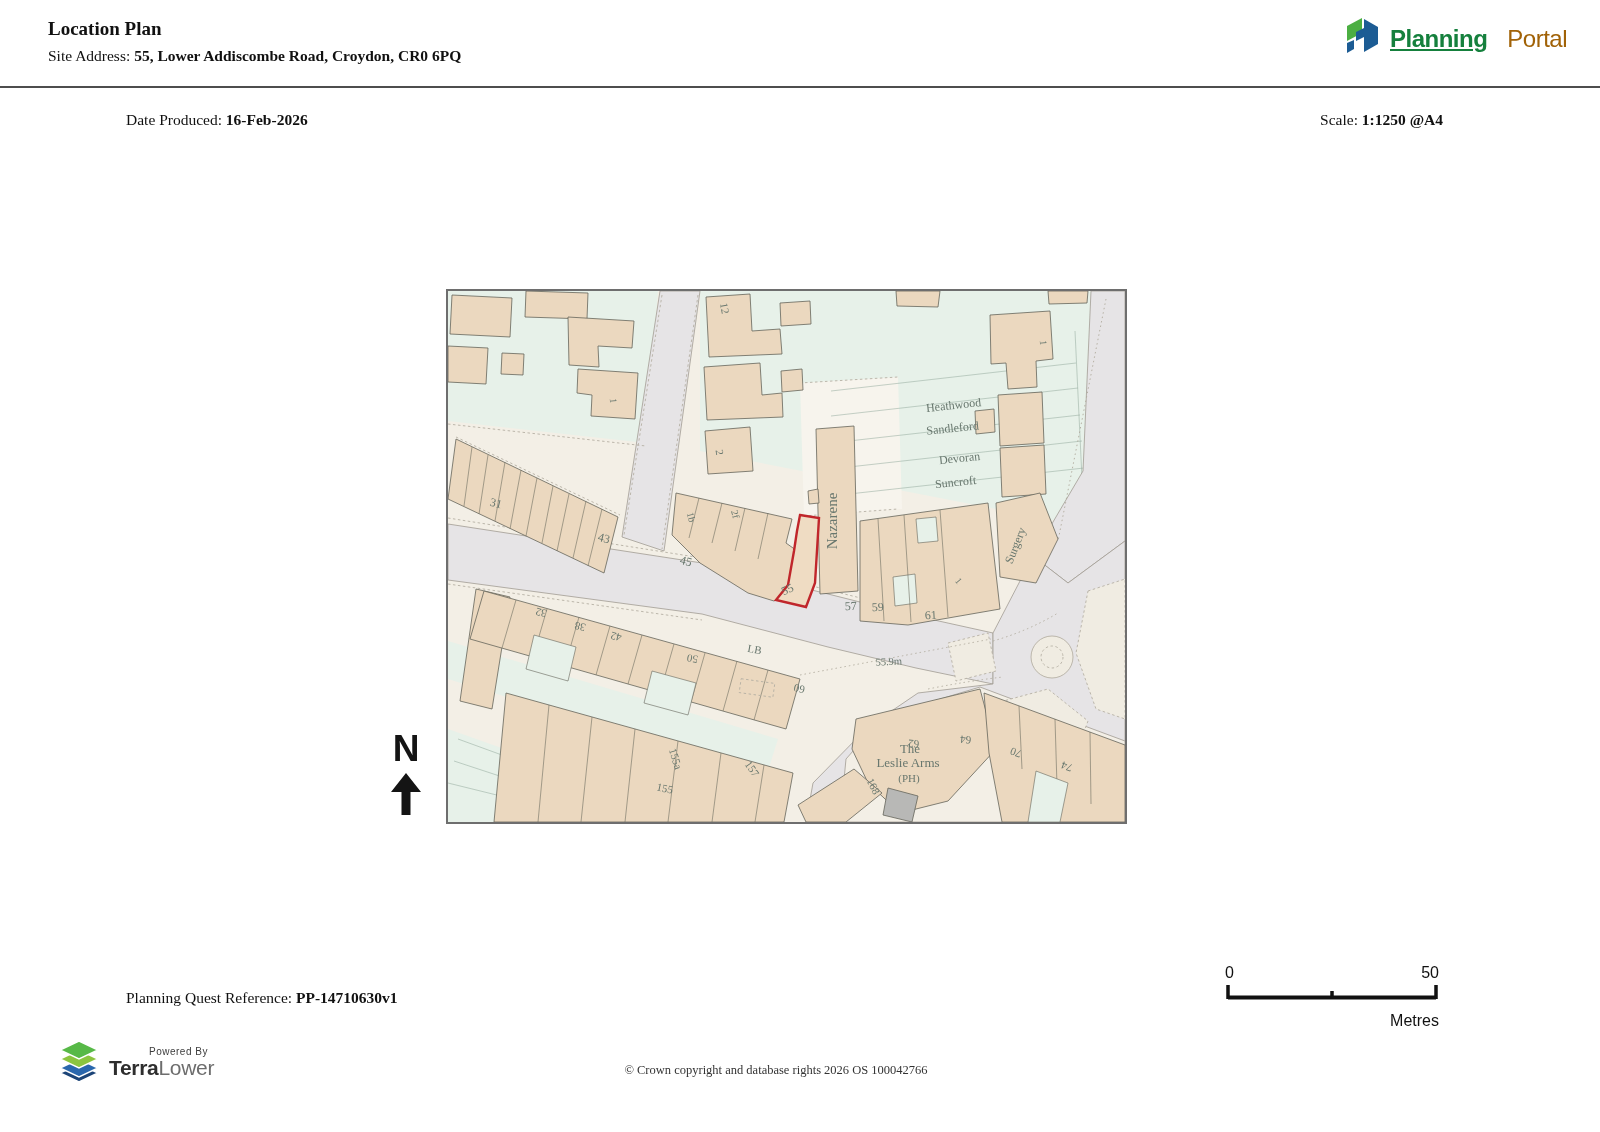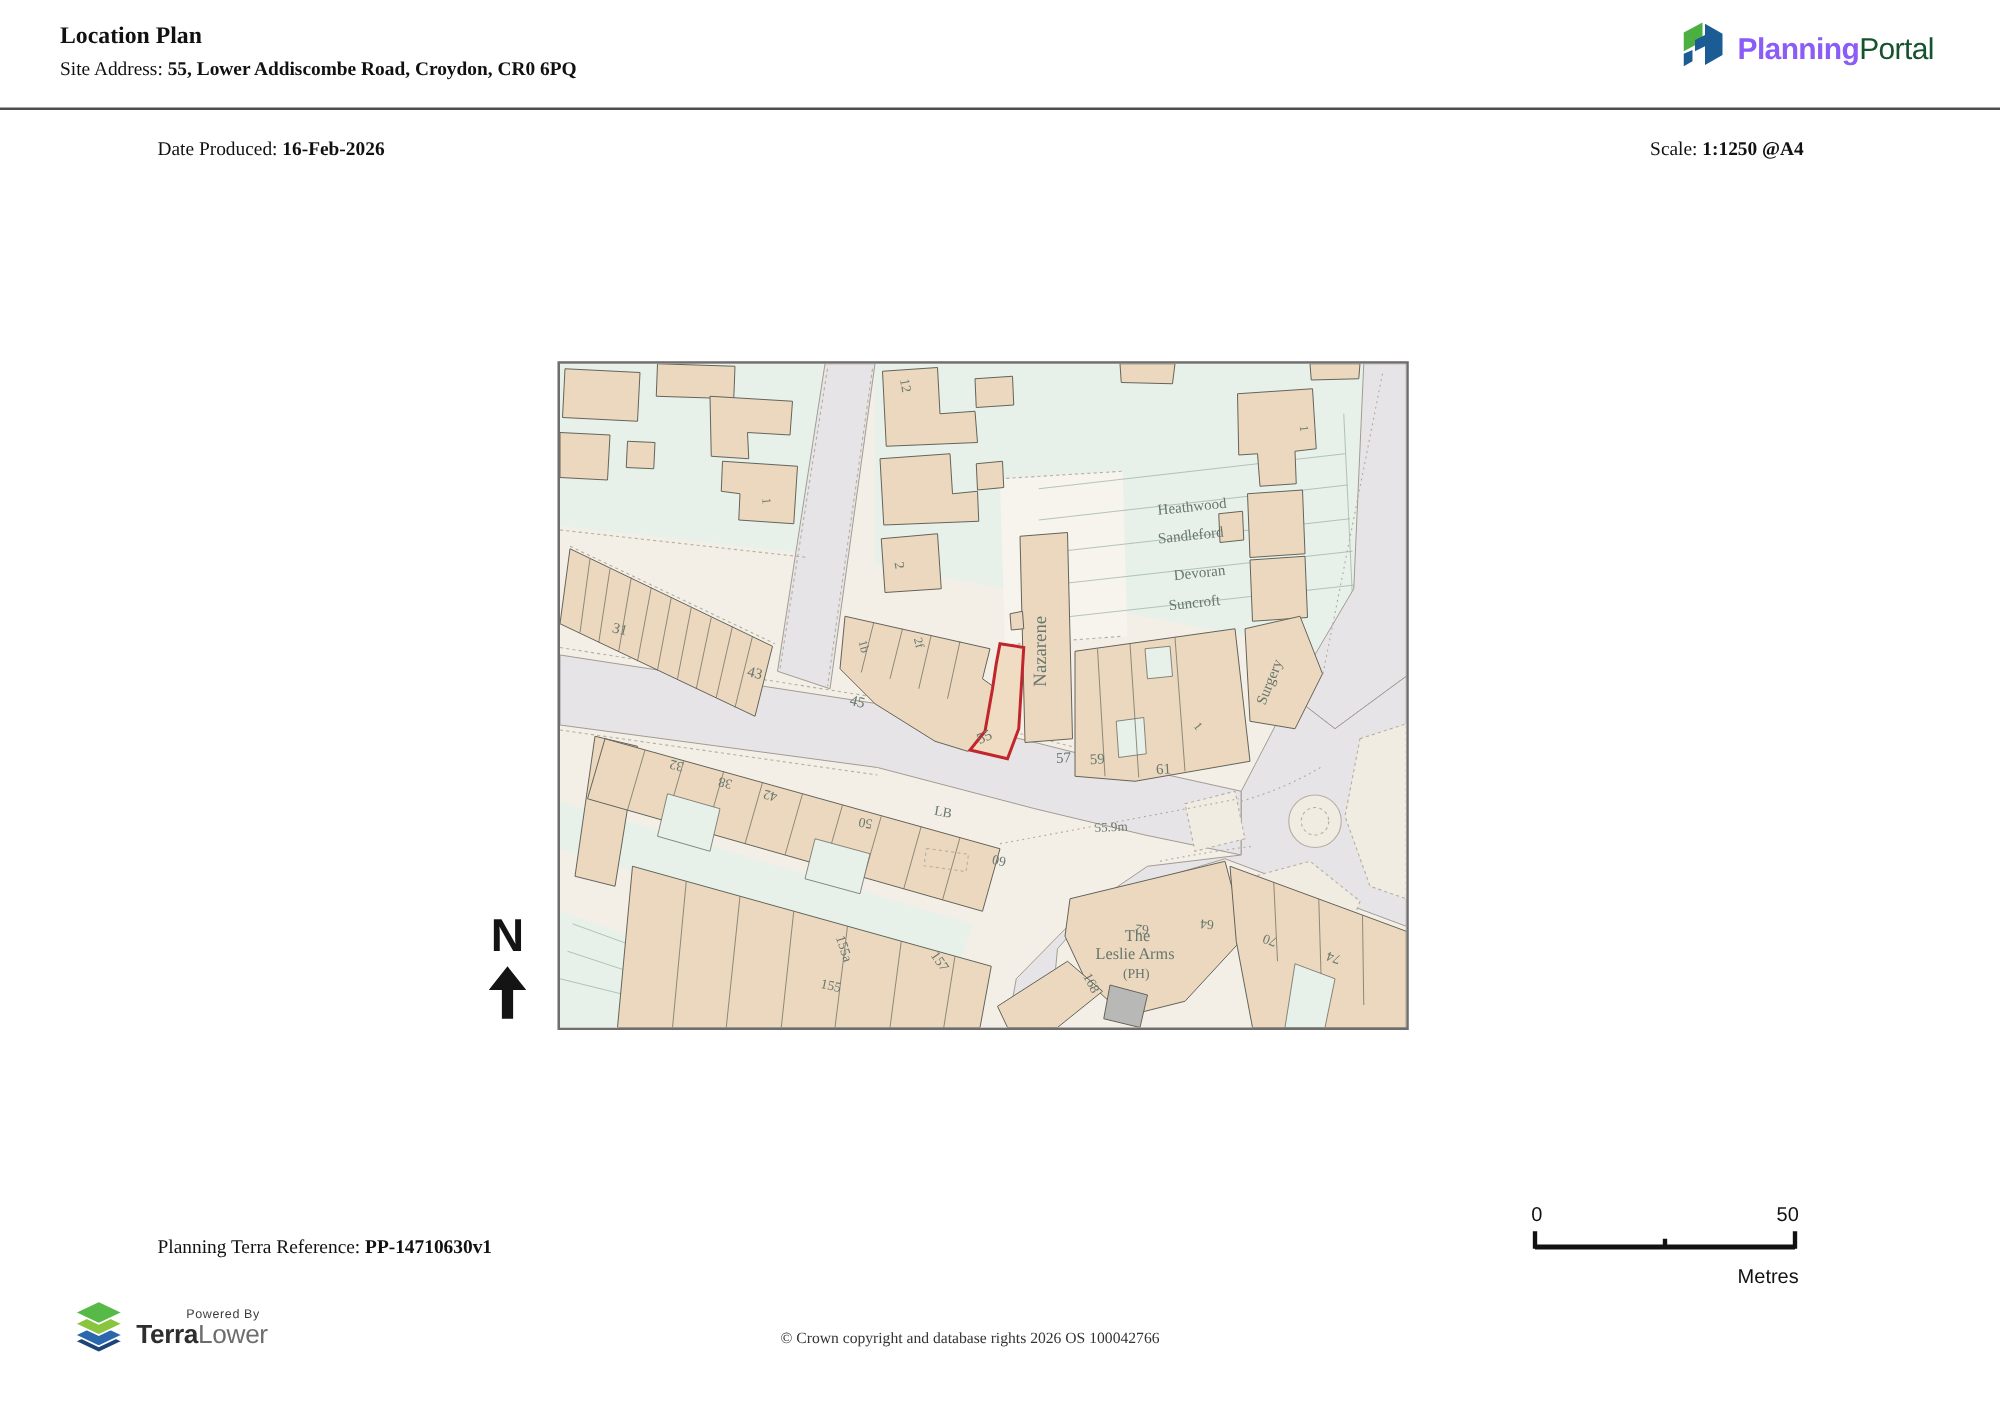--- a/index.html
+++ b/index.html
@@ -6,22 +6,22 @@
   body{width:1600px;height:1132px;position:relative;background:#ffffff;
        font-family:"Liberation Serif",serif;color:#111;overflow:hidden;}
   .abs{position:absolute;}
   
   .doc-title{left:48px;top:18px;font-size:19px;font-weight:bold;}
   .site-line{left:48px;top:47px;font-size:15.5px;}
   .site-line b{font-weight:bold;}
   .rule{left:0;top:86px;width:1600px;height:2px;background:#4d4d4d;}
   .pp-logo{left:1338px;top:14px;display:flex;align-items:center;gap:8px;}
   .pp-word{font-family:"Liberation Sans",sans-serif;font-size:24px;letter-spacing:-0.5px;}
-  .pp-word .p1{font-weight:bold;color:#8b5cf6;}
-  .pp-word .p2{font-weight:400;color:#14532d;}
+  .pp-word .p1{font-weight:bold;color:#15803d;text-decoration:underline;}
+  .pp-word .p2{font-weight:400;color:#a16207;padding-left:20px;}
   
   .date-line{left:126px;top:111px;font-size:15.5px;}
   .scale-line{right:157px;top:111px;font-size:15.5px;}
   .date-line b,.scale-line b{font-weight:bold;}
   
   .map-frame{left:446px;top:289px;width:677px;height:531px;border:2px solid #6e6e6e;box-sizing:content-box;background:#f3efe6;}
   .maplabel{fill:#68776e;font-family:"Liberation Serif",serif;text-anchor:middle;}
   
   .north{left:383px;top:730px;width:46px;text-align:center;}
   .north .n{font-family:"Liberation Sans",sans-serif;font-weight:bold;font-size:37px;color:#141414;line-height:1;}
@@ -206,21 +206,21 @@
 </div>
 
 <div class="abs north">
   <div class="n">N</div>
   <svg width="36" height="46" viewBox="0 0 36 46" style="margin-top:4px;">
     <polygon points="18,2 33,21 22.5,21 22.5,44 13.5,44 13.5,21 3,21" fill="#141414"></polygon>
   </svg>
 </div>
 
 <div class="abs ref-line">
-  <span>Planning Terra Reference:</span>
+  <span>Planning Quest Reference:</span>
   <b>PP-14710630v1</b>
 </div>
 
 <div class="abs scalebar">
   <div class="nums">
     <span>0</span>
     <span>50</span>
   </div>
   <svg width="214" height="20" viewBox="0 0 214 20">
     <path d="M3,3 V17 M107,9 V17 M211,3 V17" stroke="#111" stroke-width="3.5" fill="none"></path>

